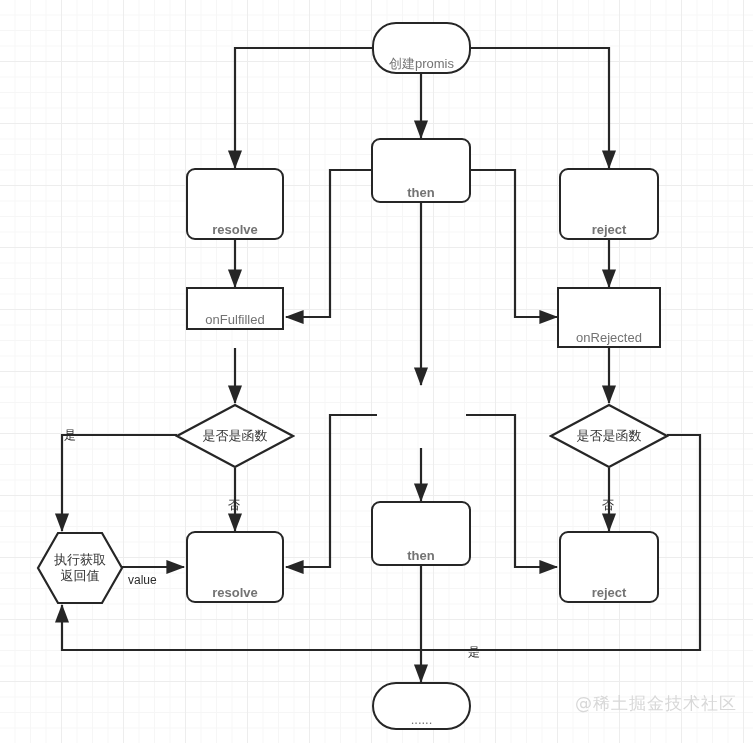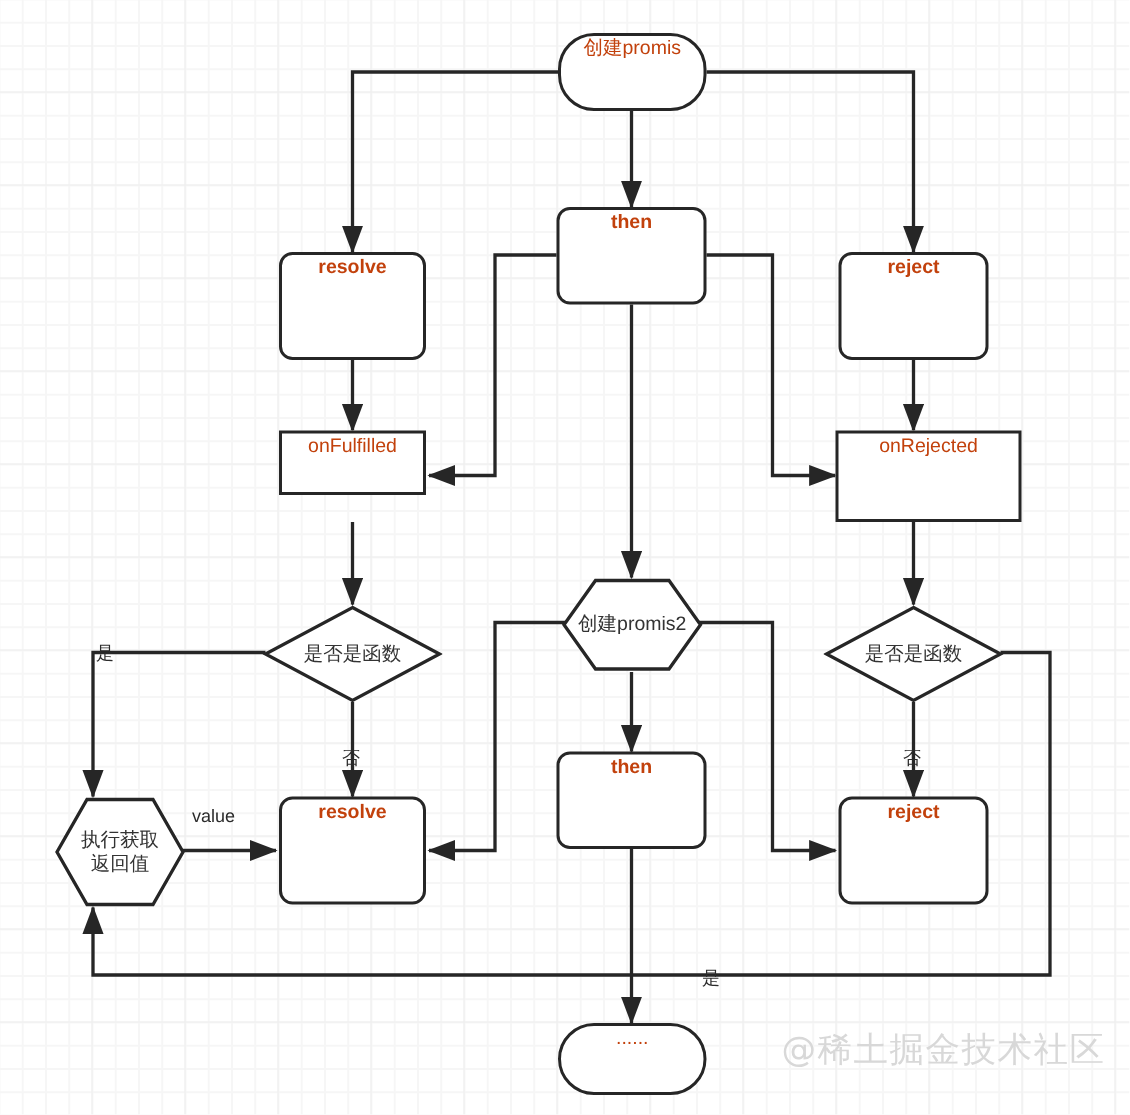--- a/index.html
+++ b/index.html
@@ -26,24 +26,24 @@
     position: absolute;
     left: 0;
     top: 0;
     width: 753px;
     height: 743px;
   }
   .node {
     position: absolute;
     box-sizing: border-box;
     display: flex;
-    align-items: flex-start;
+    align-items: flex-end;
     justify-content: center;
     text-align: center;
-    color: #c2410c;
+    color: #737373;
     font-size: 13px;
     line-height: 1.25;
     background: #ffffff;
     border: 2px solid #262626;
     z-index: 2;
   }
   .node.rounded { border-radius: 9px; font-weight: bold; }
   .node.pill { border-radius: 24px; }
   .node.sharp { border-radius: 0; }
   .shapebox {
@@ -71,21 +71,21 @@
     font-size: 12px;
     color: #2b2b2b;
     background: transparent;
     z-index: 3;
     white-space: nowrap;
   }
   .watermark {
     position: absolute;
     right: 16px;
     bottom: 28px;
-    font-size: 23px;
+    font-size: 17px;
     color: #d8d8d8;
     letter-spacing: 1px;
     z-index: 1;
     white-space: nowrap;
     font-family: "DejaVu Sans", sans-serif;
   }
 </style>
 </head>
 <body>
 
@@ -152,37 +152,31 @@
   </div>
 
   <div class="node rounded" style="left:559px;top:168px;width:100px;height:72px;">
     <span>reject</span>
   </div>
 
   <div class="node sharp" style="left:186px;top:287px;width:98px;height:43px;">
     <span>onFulfilled</span>
   </div>
 
-  <div class="node sharp" style="left:557px;top:287px;width:124px;height:61px;">
+  <div class="node sharp" style="left:557px;top:287px;width:104px;height:61px;">
     <span>onRejected</span>
   </div>
 
   <div class="shapebox" style="left:175px;top:403px;width:120px;height:66px;">
     <svg width="120" height="66" viewBox="0 0 120 66">
       <polygon points="60,2 118,33 60,64 2,33" fill="#ffffff" stroke="#262626" stroke-width="2.2"></polygon>
     </svg>
     <span class="lbl">是否是函数</span>
   </div>
 
-  <div class="shapebox" style="left:374px;top:385px;width:95px;height:63px;">
-    <svg width="95" height="63" viewBox="0 0 95 63">
-      <polygon points="23,2 72,2 93,31.5 72,61 23,61 2,31.5" fill="#ffffff" stroke="#262626" stroke-width="2.2"></polygon>
-    </svg>
-    <span class="lbl">创建promis2</span>
-  </div>
 
   <div class="shapebox" style="left:549px;top:403px;width:120px;height:66px;">
     <svg width="120" height="66" viewBox="0 0 120 66">
       <polygon points="60,2 118,33 60,64 2,33" fill="#ffffff" stroke="#262626" stroke-width="2.2"></polygon>
     </svg>
     <span class="lbl">是否是函数</span>
   </div>
 
   <div class="shapebox" style="left:36px;top:531px;width:88px;height:74px;">
     <svg width="88" height="74" viewBox="0 0 88 74">
@@ -207,17 +201,17 @@
   </div>
 
   <div class="node pill" style="left:372px;top:682px;width:99px;height:48px;">
     <span>......</span>
   </div>
 
   <div class="edge-label" style="left:64px;top:427px;">是</div>
   <div class="edge-label" style="left:228px;top:497px;">否</div>
   <div class="edge-label" style="left:602px;top:497px;">否</div>
   <div class="edge-label" style="left:468px;top:644px;">是</div>
-  <div class="edge-label" style="left:128px;top:537px;">value</div>
+  <div class="edge-label" style="left:128px;top:573px;">value</div>
 
   <div class="watermark">@稀土掘金技术社区</div>
 
 </div>
 
 </body></html>

